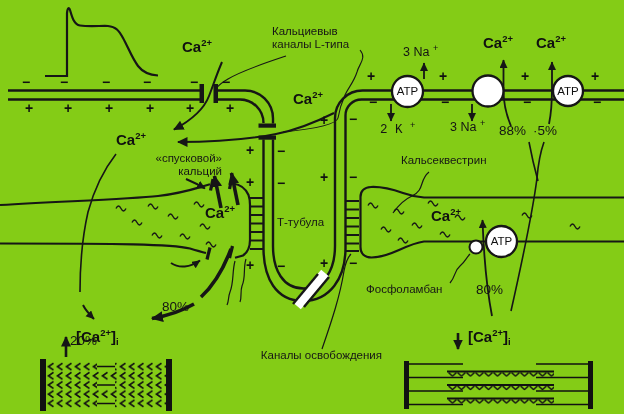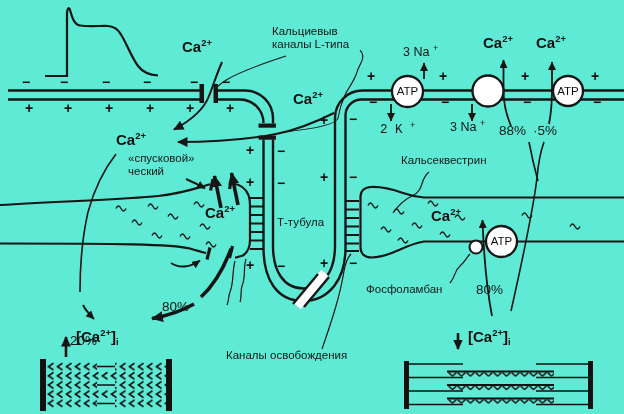--- a/index.html
+++ b/index.html
@@ -1,19 +1,19 @@
 <!DOCTYPE html>
 <html><head>
 <meta charset="utf-8">
 <style>
   html,body{margin:0;padding:0;background:#e8e8e8;font-family:"Liberation Sans",sans-serif;}
-  #stage{position:relative;width:624px;height:414px;background:#5eead4;outline:1px solid #c9c9c9;overflow:hidden;margin:0 auto;}
+  #stage{position:relative;width:624px;height:414px;background:#84cc16;outline:1px solid #c9c9c9;overflow:hidden;margin:0 auto;}
   #art{position:absolute;left:0;top:0;}
   .lb{position:absolute;font:11.5px/12.5px "Liberation Sans",sans-serif;color:#161616;white-space:nowrap;}
-  .ctr{text-align:left;}
+  .ctr{text-align:right;}
   .ca{position:absolute;font-weight:bold;font-size:15px;color:#101010;white-space:nowrap;}
   .ca .sup{font-size:9.5px;position:relative;top:-6px;font-weight:bold;}
   .ion{position:absolute;font-size:12.5px;color:#141414;white-space:nowrap;}
   .ion .sup{font-size:9px;position:relative;top:-5px;}
   .conc{position:absolute;font-weight:bold;font-size:15px;color:#101010;white-space:nowrap;}
   .conc .sup{font-size:9.5px;position:relative;top:-6px;}
   .conc .sub{font-size:9.5px;position:relative;top:3px;}
   .pct{position:absolute;font-size:13.5px;color:#141414;white-space:nowrap;}
   .atp{position:absolute;font-size:11.5px;color:#101010;text-align:center;letter-spacing:0;}
   .sg{position:absolute;font-weight:bold;font-size:14px;color:#101010;line-height:10px;}
@@ -195,21 +195,21 @@
 <div class="ca" style="left:182px;top:38px;"><span>Ca</span><span class="sup">2+</span></div>
 <div class="ca" style="left:293px;top:90px;"><span>Ca</span><span class="sup">2+</span></div>
 <div class="ca" style="left:116px;top:131px;"><span>Ca</span><span class="sup">2+</span></div>
 <div class="ca" style="left:205px;top:204px;"><span>Ca</span><span class="sup">2+</span></div>
 <div class="ca" style="left:431px;top:207px;"><span>Ca</span><span class="sup">2+</span></div>
 <div class="ca" style="left:483px;top:34px;"><span>Ca</span><span class="sup">2+</span></div>
 <div class="ca" style="left:536px;top:34px;"><span>Ca</span><span class="sup">2+</span></div>
 
 <div class="lb ctr" style="left:128px;top:152px;width:94px;">
   <div>«спусковой»</div>
-  <div>ческий</div>
+  <div>кальций</div>
 </div>
 
 
 <div class="lb" style="left:277px;top:216px;">Т-тубула</div>
 <div class="lb" style="left:401px;top:154px;">Кальсеквестрин</div>
 <div class="lb" style="left:366px;top:283px;">Фосфоламбан</div>
 
 <div class="lb ctr" style="left:226px;top:349px;width:156px;">
   <div>Каналы освобождения</div>
 </div>

